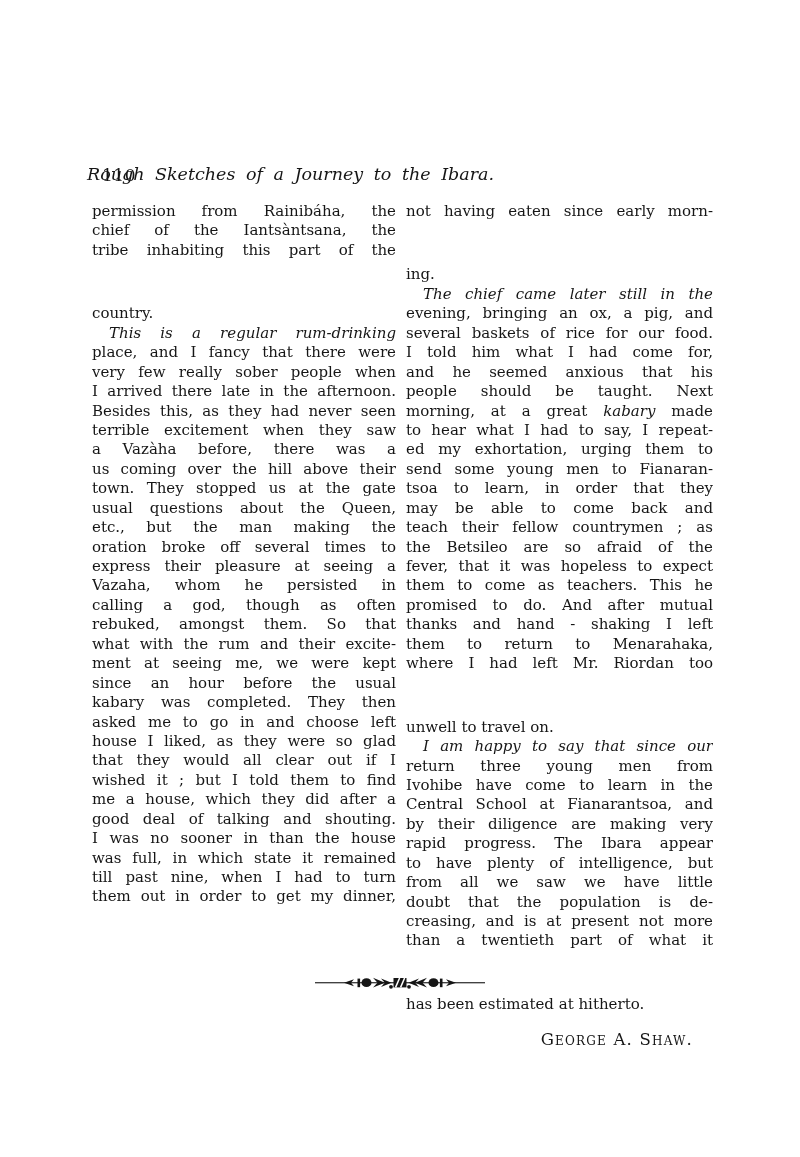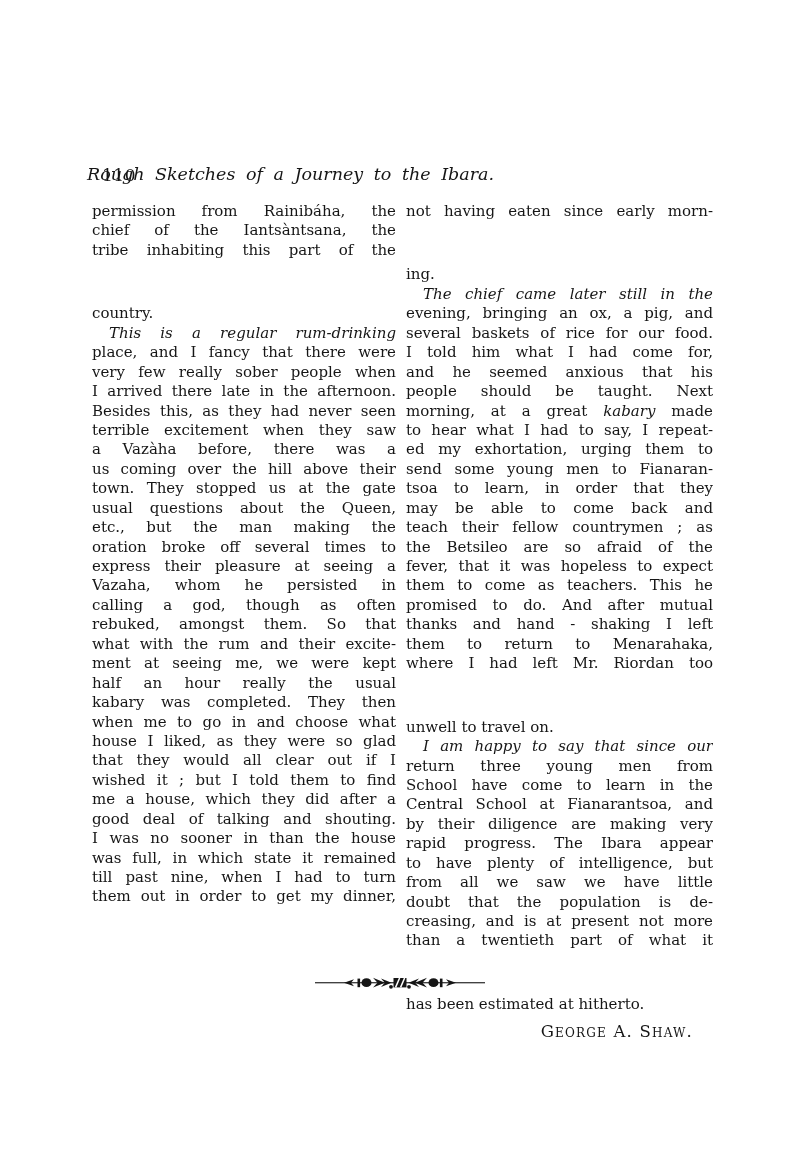--- a/index.html
+++ b/index.html
@@ -42,21 +42,21 @@
     overflow:hidden;
   }
   .line.indent{text-indent:17px;font-style:italic;}
   .line.end{text-align-last:left;margin-top:44px;}
   .signature{
     text-align:right;
     padding-right:20px;
     font-variant:small-caps;
     font-size:16.5px;
     letter-spacing:1.2px;
-    margin-top:8px;
+    margin-top:16px;
     white-space:nowrap;
   }
   .ornament{
     position:absolute;top:975px;left:0;width:800px;
     text-align:center;
   }
   .ornament svg{display:inline-block;vertical-align:top;}
 </style>
 </head>
 <body>
@@ -85,23 +85,23 @@
         <div class="line">town. They stopped us at the gate</div>
         <div class="line">usual questions about the Queen,</div>
         <div class="line">etc., but the man making the</div>
         <div class="line">oration broke off several times to</div>
         <div class="line">express their pleasure at seeing a</div>
         <div class="line">Vazaha, whom he persisted in</div>
         <div class="line">calling a god, though as often</div>
         <div class="line">rebuked, amongst them. So that</div>
         <div class="line">what with the rum and their excite-</div>
         <div class="line">ment at seeing me, we were kept</div>
-        <div class="line">half an hour really the usual</div>
+        <div class="line">since an hour before the usual</div>
         <div class="line">kabary was completed. They then</div>
-        <div class="line">when me to go in and choose what</div>
+        <div class="line">asked me to go in and choose left</div>
         <div class="line">house I liked, as they were so glad</div>
         <div class="line">that they would all clear out if I</div>
         <div class="line">wished it ; but I told them to find</div>
         <div class="line">me a house, which they did after a</div>
         <div class="line">good deal of talking and shouting.</div>
         <div class="line">I was no sooner in than the house</div>
         <div class="line">was full, in which state it remained</div>
         <div class="line">till past nine, when I had to turn</div>
         <div class="line">them out in order to get my dinner,</div>
       </div>
@@ -125,21 +125,21 @@
         <div class="line">the Betsileo are so afraid of the</div>
         <div class="line">fever, that it was hopeless to expect</div>
         <div class="line">them to come as teachers. This he</div>
         <div class="line">promised to do. And after mutual</div>
         <div class="line">thanks and hand - shaking I left</div>
         <div class="line">them to return to Menarahaka,</div>
         <div class="line">where I had left Mr. Riordan too</div>
         <div class="line end">unwell to travel on.</div>
         <div class="line indent">I am happy to say that since our</div>
         <div class="line">return three young men from</div>
-        <div class="line">School have come to learn in the</div>
+        <div class="line">Ivohibe have come to learn in the</div>
         <div class="line">Central School at Fianarantsoa, and</div>
         <div class="line">by their diligence are making very</div>
         <div class="line">rapid progress. The Ibara appear</div>
         <div class="line">to have plenty of intelligence, but</div>
         <div class="line">from all we saw we have little</div>
         <div class="line">doubt that the population is de-</div>
         <div class="line">creasing, and is at present not more</div>
         <div class="line">than a twentieth part of what it</div>
         <div class="line end">has been estimated at hitherto.</div>
         <div class="signature">George A. Shaw.</div>

